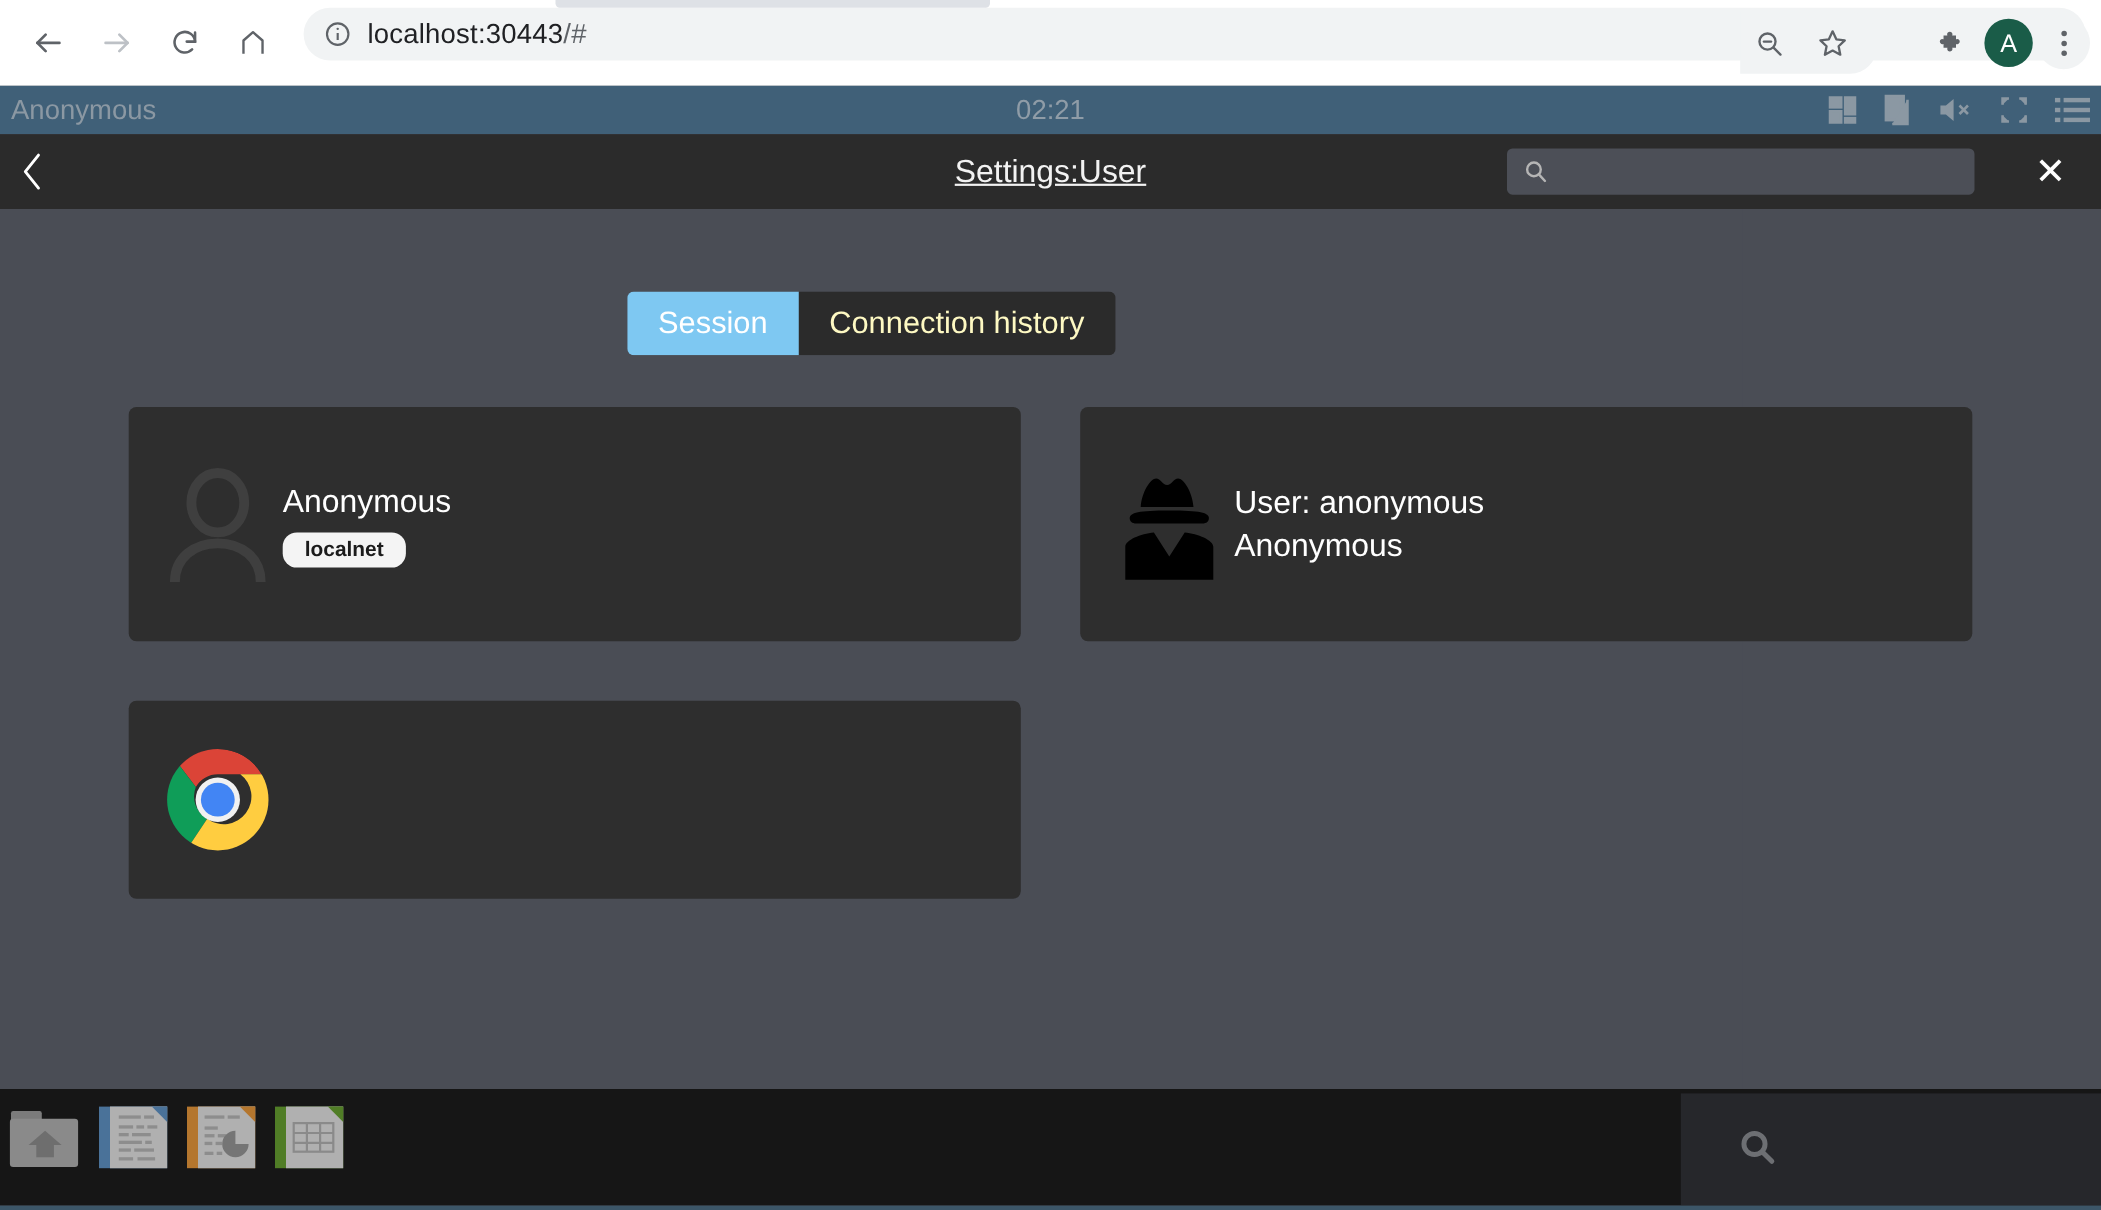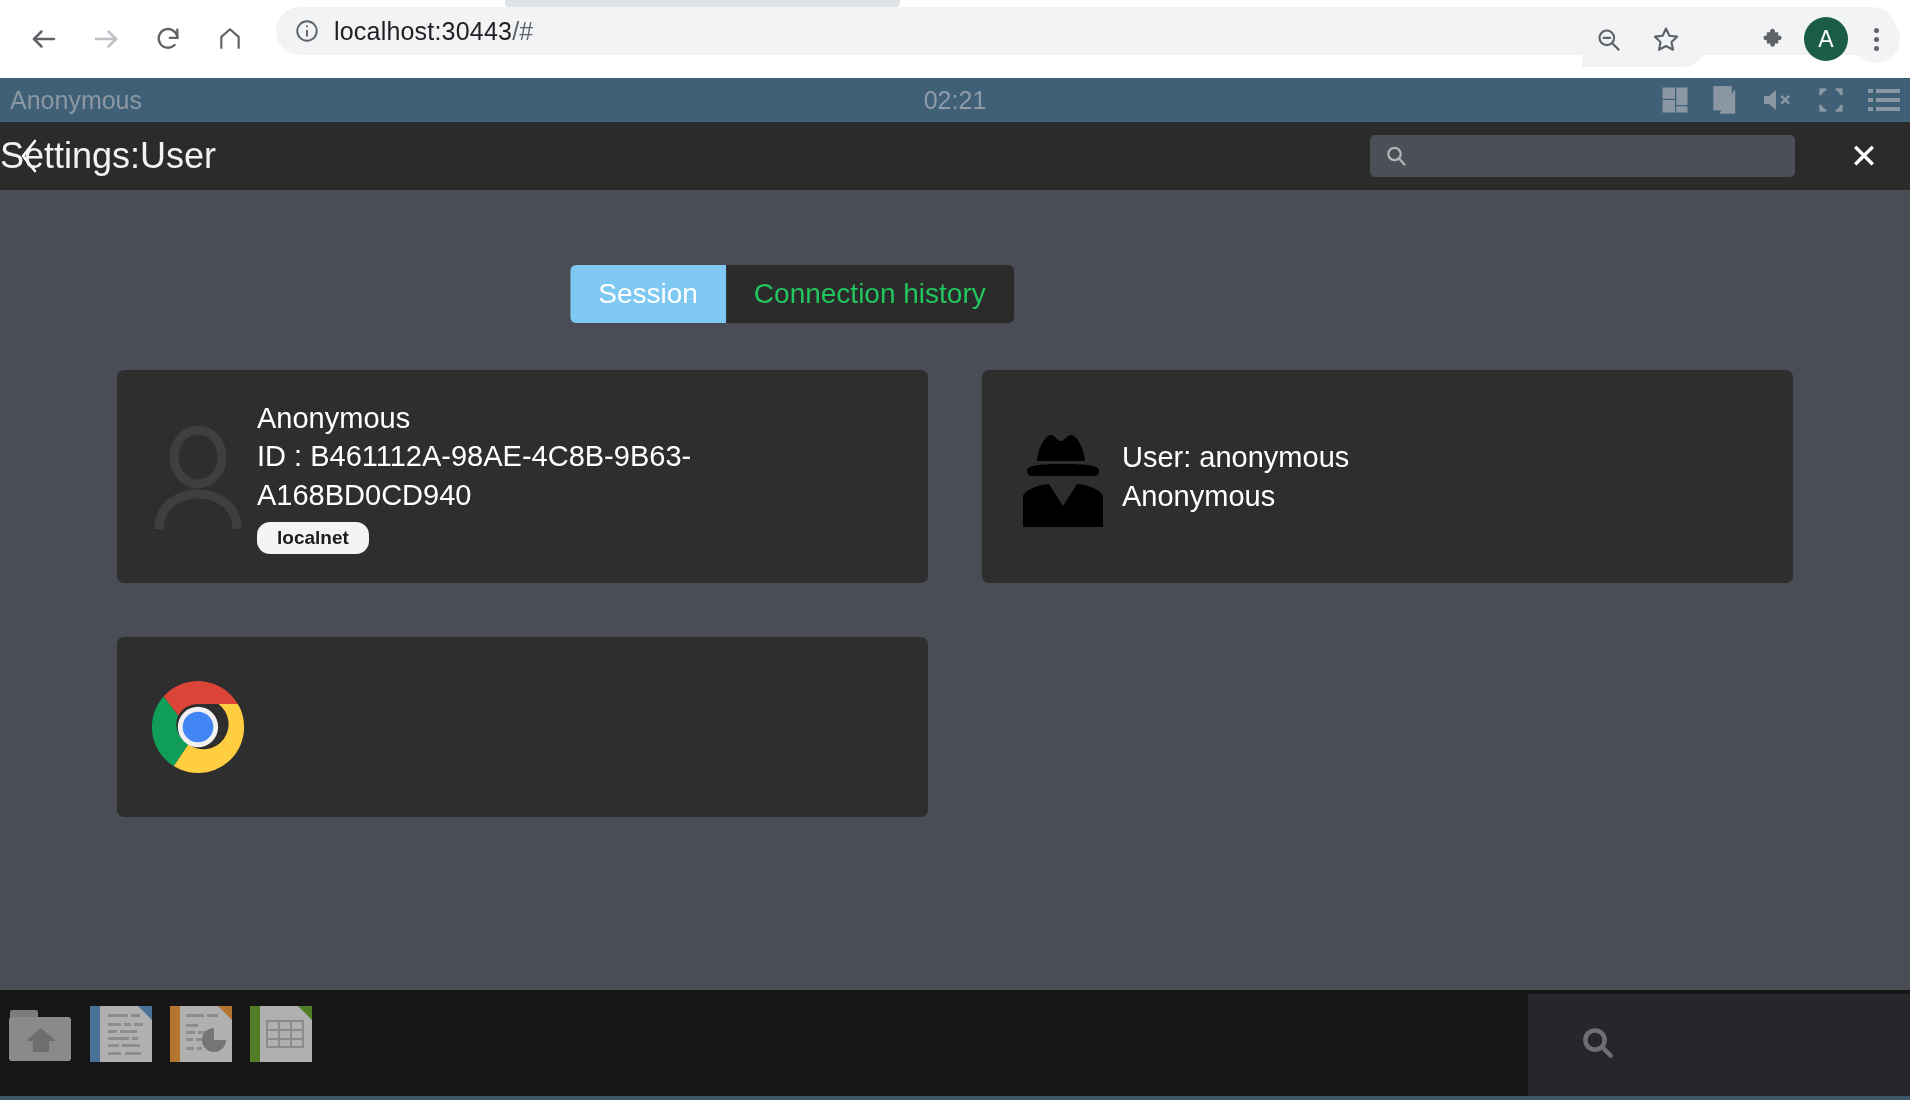--- a/index.html
+++ b/index.html
@@ -78,22 +78,22 @@
   
   .settings-header{
     position:absolute; left:0; top:122px; width:1910px; height:68px;
     background:#2b2b2b; display:flex; align-items:center;
   }
   .back-chevron{
     width:60px; height:68px; display:flex; align-items:center;
     justify-content:center; color:#ffffff;
   }
   .settings-title{
-    position:absolute; left:0; right:0; 
-    font-size:36px; color:#f2f2f2; font-weight:400; pointer-events:none;
+    position:absolute; left:0; right:0; text-align:center;
+    font-size:29px; color:#f2f2f2; font-weight:400; pointer-events:none;text-decoration:underline;
   }
   .header-search{
     position:absolute; right:115px; top:13px; width:425px; height:42px;
     background:#4c4f57; border-radius:5px; display:flex; align-items:center;
     padding-left:14px;
   }
   .header-search svg{ fill:none; stroke:#b5b5b5; stroke-width:2.2; }
   .header-search input{
     flex:1; background:transparent; border:none; outline:none;
     color:#e6e6e6; font-size:20px; font-family:"Liberation Sans", sans-serif;
@@ -109,21 +109,21 @@
   .main{
     position:absolute; left:0; top:190px; width:1584px; height:800px;
     background:#4a4d55;
   }
   .tabs{
     position:absolute; left:50%; transform:translateX(-50%); top:75px;
     display:flex; border-radius:6px; overflow:hidden;
   }
   .tab{
     height:58px; display:flex; align-items:center; justify-content:center;
-    font-size:28px; padding:0 28px; color:#22c55e; background:#2b2b2b;
+    font-size:28px; padding:0 28px; color:#fef9c3; background:#2b2b2b;
   }
   .tab.active{ background:#7ec8f2; color:#ffffff; }
 
   .cards{
     position:absolute; left:117px; top:180px;
     width:1676px;
     display:grid; grid-template-columns:811px 811px; gap:54px 54px;
   }
   .card{
     background:#2e2e2e; border-radius:7px; display:flex; align-items:center;
@@ -307,21 +307,20 @@
 
     <div class="card tall">
       <div class="card-icon">
         <svg width="94" height="104" viewBox="0 0 94 104" fill="none" stroke="#3f3f3f" stroke-width="9">
           <ellipse cx="47" cy="32" rx="24" ry="27"></ellipse>
           <path d="M8 104c0-22 17.5-35 39-35s39 13 39 35" stroke-linecap="round"></path>
         </svg>
       </div>
       <div class="card-text">
         <div>Anonymous</div>
-        <div class="id-line">ID : B461112A-98AE-4C8B-9B63-A168BD0CD940</div>
         <div class="badge">localnet</div>
       </div>
     </div>
 
     <div class="card tall">
       <div class="card-icon">
         <svg width="96" height="104" viewBox="0 0 96 104" fill="#000000">
           <path d="M22 36c1-14 9-26 14-26 4 0 6 6 10 6s6-6 10-6c5 0 13 12 14 26z"></path>
           <path d="M12 46c0-5 8-7 36-7s36 2 36 7c0 3-2 5-6 5H18c-4 0-6-2-6-5z"></path>
           <path d="M8 72c0-6 14-12 26-13l14 22 14-22c12 1 26 7 26 13v30H8z"></path>

